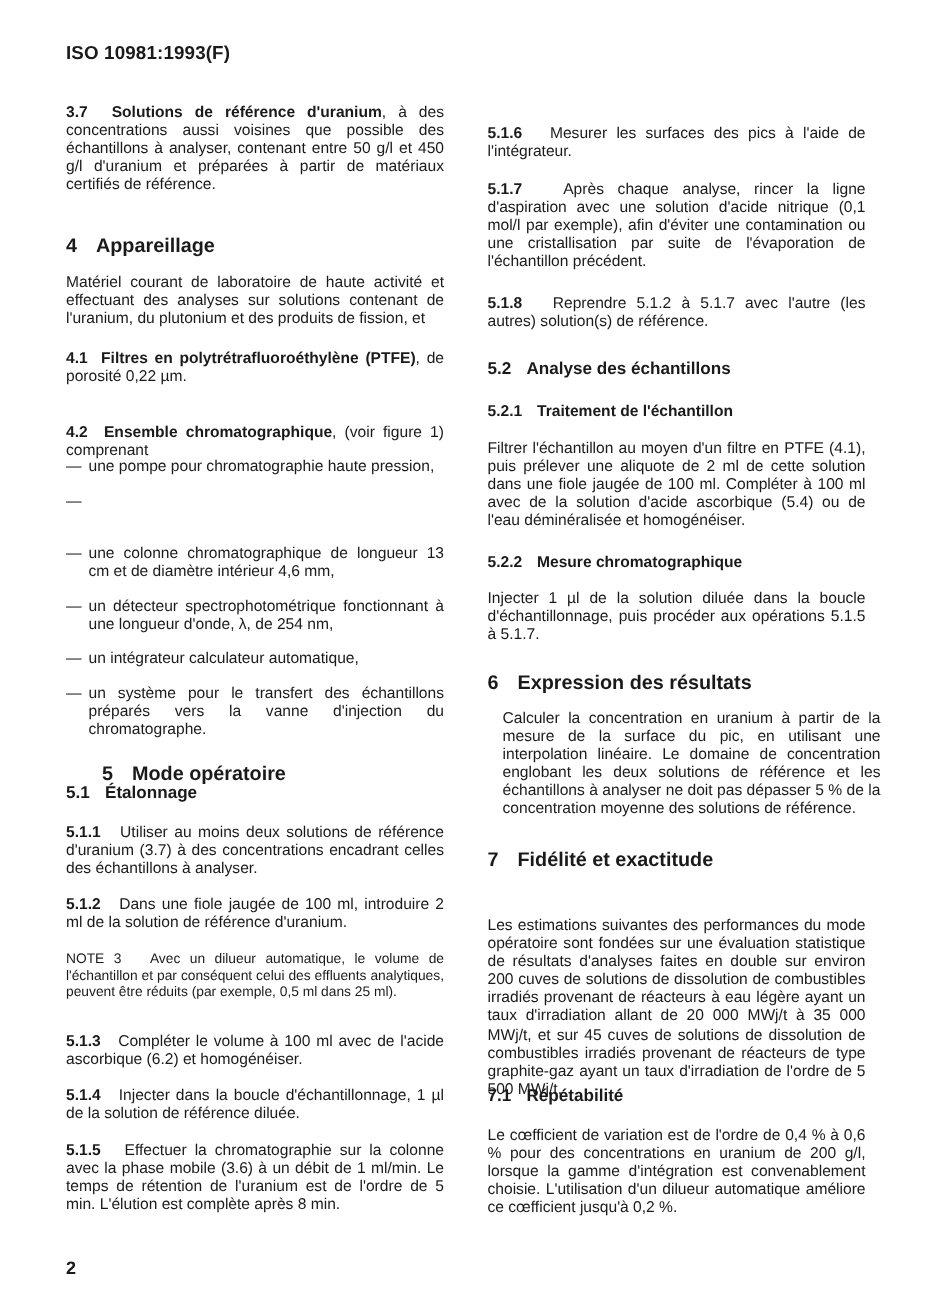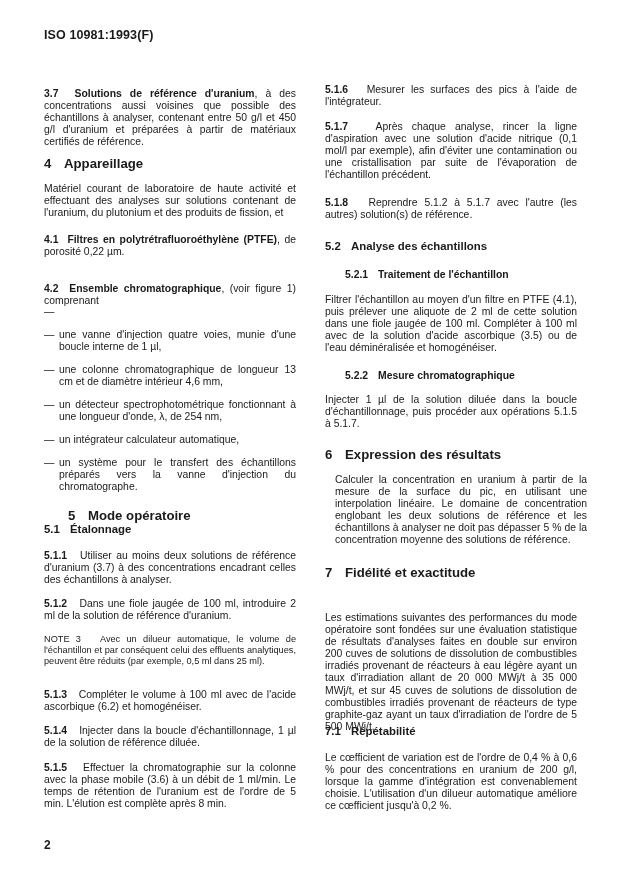--- a/index.html
+++ b/index.html
@@ -11,57 +11,57 @@
   .col.right { left:325px; }
   .block { position:absolute; left:0; width:252px; }
   p { margin:0; font-size:10.4px; line-height:12.1px; text-align:justify; }
   .num { font-weight:bold; }
   .bold { font-weight:bold; }
   h2 { margin:0; font-size:13.2px; font-weight:bold; line-height:16px; }
   h2 .n { display:inline-block; width:20px; }
   h3 { margin:0; font-size:11.4px; font-weight:bold; line-height:14px; }
   h3 .n { display:inline-block; width:26px; }
   h4 { margin:0; font-size:10.4px; font-weight:bold; line-height:12px; }
-  h4 .n { display:inline-block; width:33px;margin-left:20px; }
+  h4 .n { display:inline-block; width:33px; }
   .dash { position:relative; padding-left:15px; }
   .dash .d { position:absolute; left:0; top:0; }
   .note { font-size:9.2px; line-height:11px; }
   .pageno { position:absolute; left:44px; top:838px; font-weight:bold; font-size:12px; }
 </style>
 </head>
 <body>
 
 <div class="header">ISO 10981:1993(F)</div>
 
 <div class="col left">
 
-  <div class="block" style="top:88px;">
+  <div class="block" style="top:70px;">
     <p><span class="num">3.7</span>&nbsp;&nbsp;<span class="bold">Solutions de référence d'uranium</span><span>, à des concentrations aussi voisines que possible des échantillons à analyser, contenant entre 50 g/l et 450 g/l d'uranium et préparées à partir de matériaux certifiés de référence.</span></p>
   </div>
 
   <div class="block" style="top:156px;">
     <h2><span class="n">4</span><span>Appareillage</span></h2>
   </div>
   <div class="block" style="top:183px;">
     <p>Matériel courant de laboratoire de haute activité et effectuant des analyses sur solutions contenant de l'uranium, du plutonium et des produits de fission, et</p>
   </div>
 
   <div class="block" style="top:234px;">
     <p><span class="num">4.1</span>&nbsp;&nbsp;<span class="bold">Filtres en polytrétrafluoroéthylène (PTFE)</span><span>, de porosité 0,22 µm.</span></p>
   </div>
 
   <div class="block" style="top:283px;">
     <p><span class="num">4.2</span>&nbsp;&nbsp;<span class="bold">Ensemble chromatographique</span><span>, (voir figure 1) comprenant</span></p>
   </div>
 
   <div class="block" style="top:306px;">
-    <p class="dash"><span class="d">—</span></p>
+    <p class="dash"><span class="d">—</span><span>une pompe pour chromatographie haute pression,</span></p>
   </div>
   <div class="block" style="top:329px;">
-    <p class="dash"><span class="d">—</span><span>une vanne d'injection quatre voies, munie d'une boucle interne de 1 µl,</span></p>
+    <p class="dash"><span class="d">—</span></p>
   </div>
   <div class="block" style="top:364px;">
     <p class="dash"><span class="d">—</span><span>une colonne chromatographique de longueur 13 cm et de diamètre intérieur 4,6 mm,</span></p>
   </div>
   <div class="block" style="top:399px;">
     <p class="dash"><span class="d">—</span><span>un détecteur spectrophotométrique fonctionnant à une longueur d'onde, λ, de 254 nm,</span></p>
   </div>
   <div class="block" style="top:434px;">
     <p class="dash"><span class="d">—</span><span>un intégrateur calculateur automatique,</span></p>
   </div>
@@ -117,21 +117,21 @@
   </div>
 
   <div class="block" style="top:239px;">
     <h3><span class="n">5.2</span><span>Analyse des échantillons</span></h3>
   </div>
 
   <div class="block" style="top:269px;">
     <h4><span class="n">5.2.1</span><span>Traitement de l'échantillon</span></h4>
   </div>
   <div class="block" style="top:294px;">
-    <p>Filtrer l'échantillon au moyen d'un filtre en PTFE (4.1), puis prélever une aliquote de 2 ml de cette solution dans une fiole jaugée de 100 ml. Compléter à 100 ml avec de la solution d'acide ascorbique (3.5) ou de l'eau déminéralisée et homogénéiser.</p>
+    <p>Filtrer l'échantillon au moyen d'un filtre en PTFE (4.1), puis prélever une aliquote de 2 ml de cette solution dans une fiole jaugée de 100 ml. Compléter à 100 ml avec de la solution d'acide ascorbique (5.4) ou de l'eau déminéralisée et homogénéiser.</p>
   </div>
 
   <div class="block" style="top:370px;">
     <h4><span class="n">5.2.2</span><span>Mesure chromatographique</span></h4>
   </div>
   <div class="block" style="top:394px;">
     <p>Injecter 1 µl de la solution diluée dans la boucle d'échantillonnage, puis procéder aux opérations 5.1.5 à 5.1.7.</p>
   </div>
 
   <div class="block" style="top:447px;">

